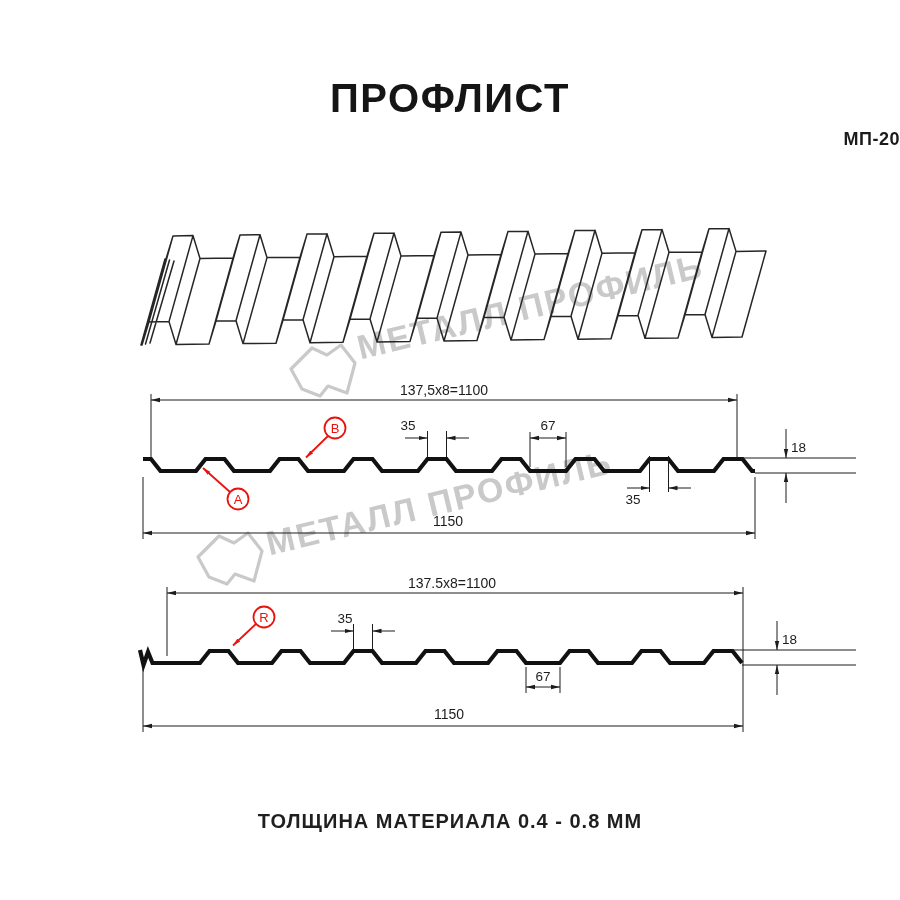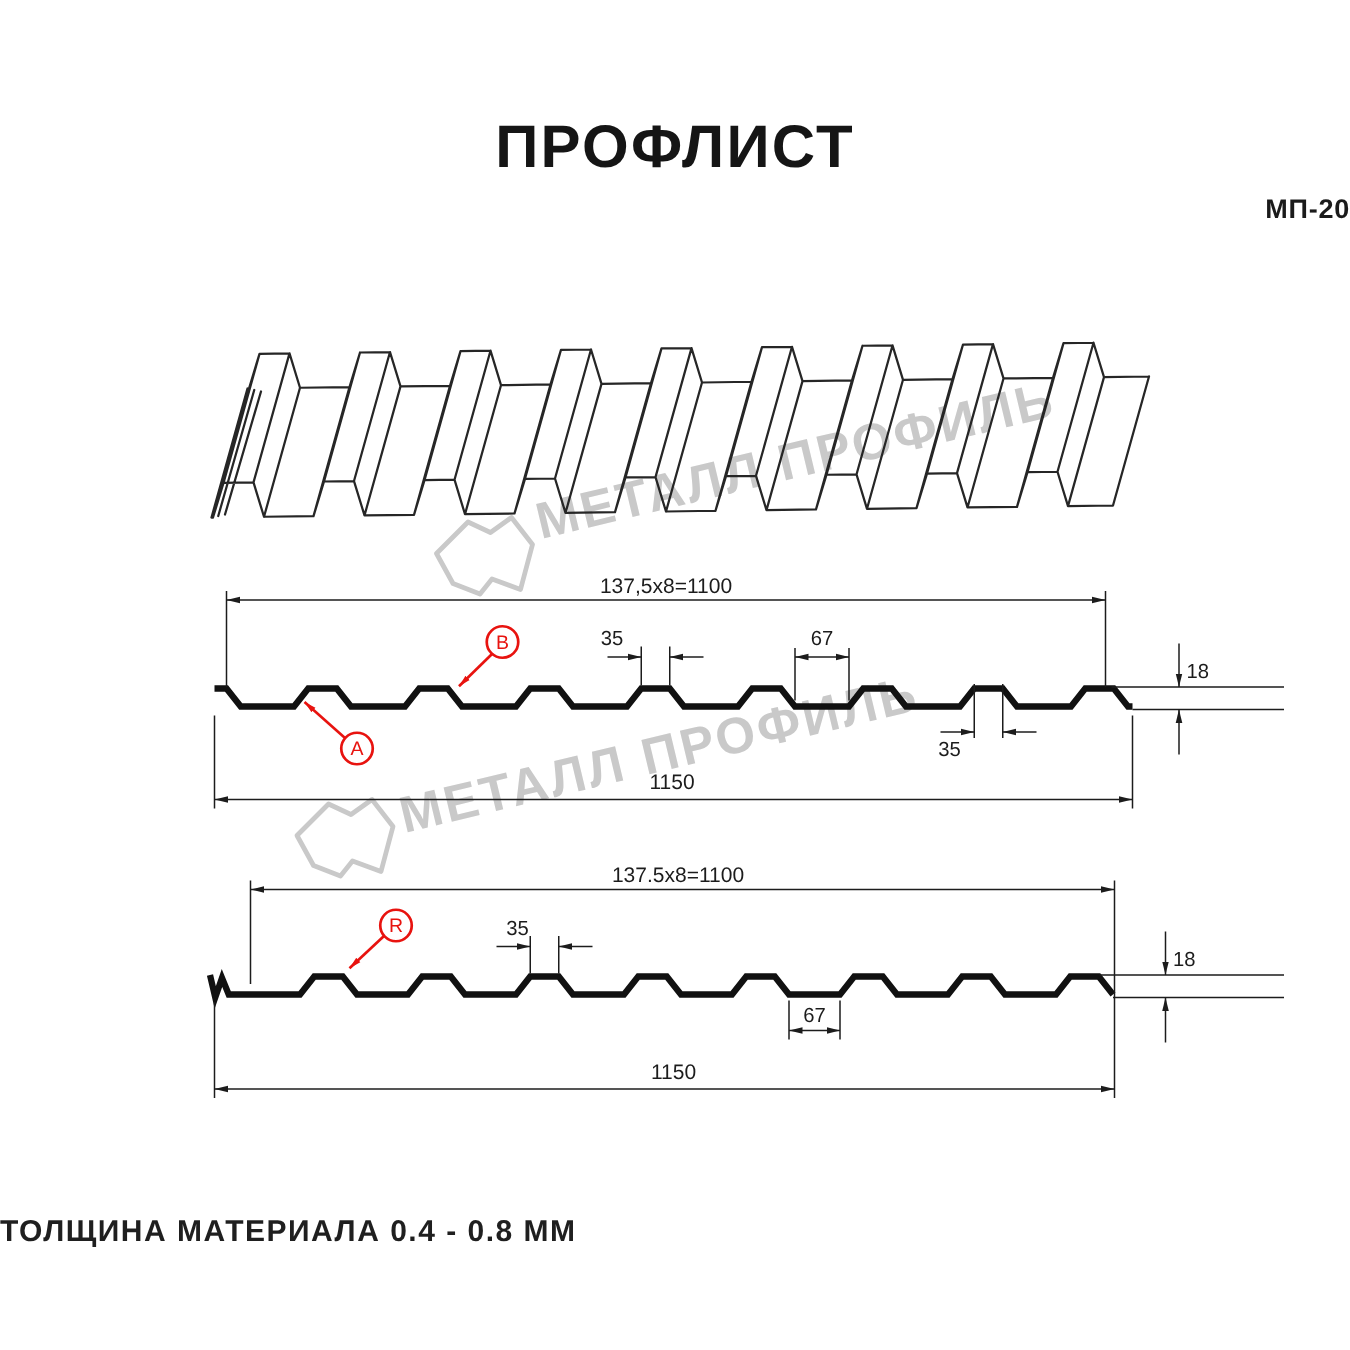--- a/index.html
+++ b/index.html
@@ -2,21 +2,21 @@
 <html><head>
 <meta charset="utf-8">
 <style>
   html,body{margin:0;padding:0;background:#ffffff;}
   .canvas{position:relative;width:900px;height:900px;background:#ffffff;overflow:hidden;
           font-family:"Liberation Sans",sans-serif;}
   .title{position:absolute;left:0;right:0;top:76px;text-align:center;
          font-size:40px;font-weight:800;letter-spacing:1.5px;color:#151515;}
   .subtitle{position:absolute;left:0;right:0;top:129px;text-align:right;
             font-size:18px;font-weight:700;letter-spacing:0.5px;color:#1b1b1b;}
-  .footer{position:absolute;left:0;right:0;top:810px;
+  .footer{position:absolute;left:0;right:0;top:810px;text-align:center;
           font-size:20px;font-weight:700;letter-spacing:1px;color:#1f1f1f;}
   svg{position:absolute;left:0;top:0;}
   svg text{font-family:"Liberation Sans",sans-serif;fill:#1c1c1c;font-size:14px;}
   .dim{stroke:#1c1c1c;stroke-width:1;fill:none;}
   .prof{stroke:#111111;stroke-width:4.2;fill:none;stroke-linejoin:miter;}
   .wire{stroke:#262626;stroke-width:1.5;fill:none;stroke-linejoin:round;stroke-linecap:round;}
   .red{stroke:#e8130f;fill:none;stroke-width:1.8;}
   .redtxt{fill:#e8130f;stroke:none;font-size:13px;}
   .wm{fill:#c9c9c9;font-size:34px;font-weight:700;letter-spacing:2px;}
   .wmlogo{stroke:#c9c9c9;stroke-width:3.2;fill:none;stroke-linejoin:round;}

